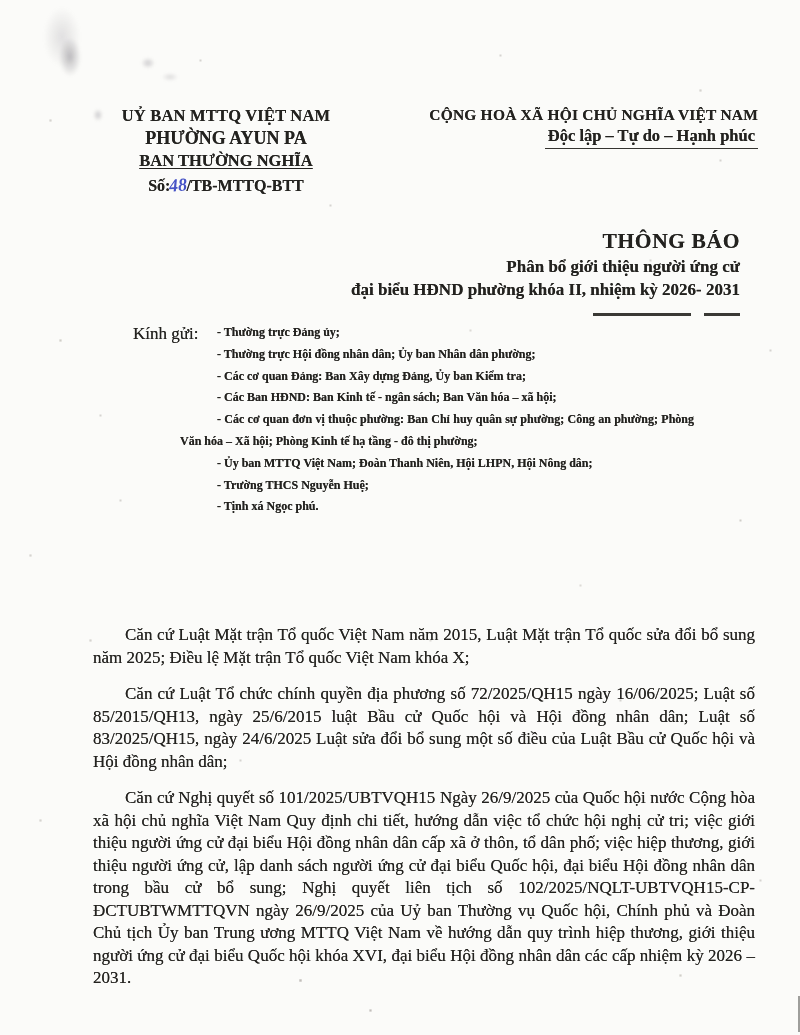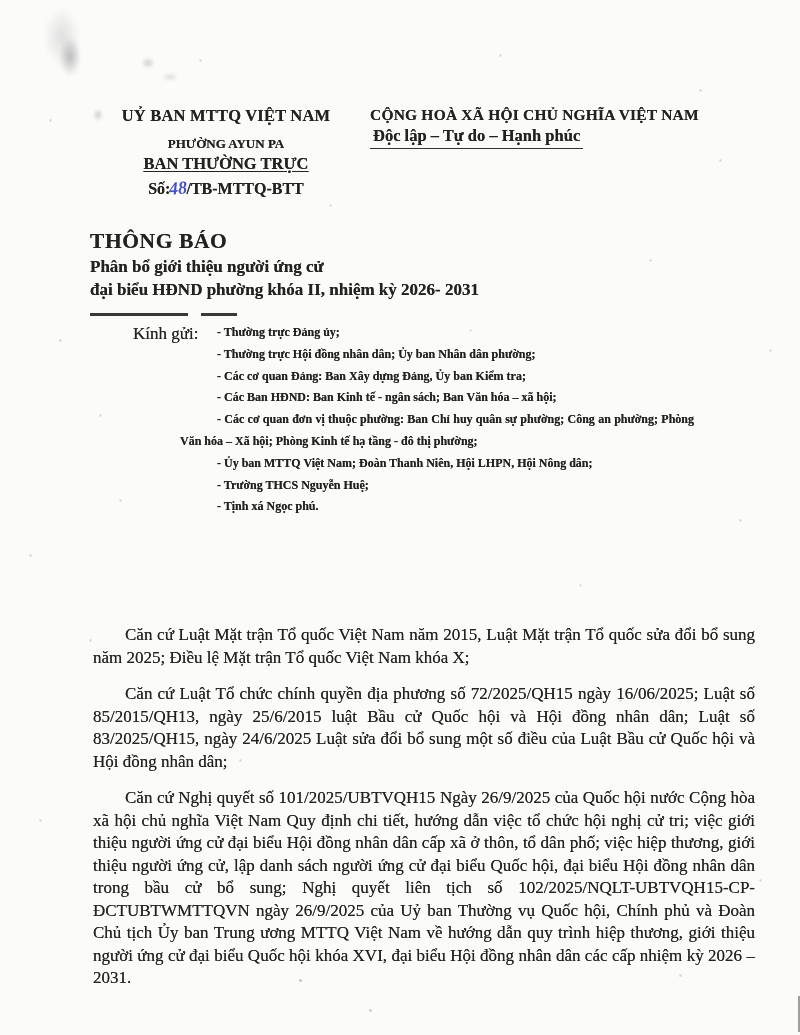--- a/index.html
+++ b/index.html
@@ -52,36 +52,36 @@
   
   .edge-line {
     position: absolute; right: 0; top: 996px; width: 2px; height: 36px;
     background: #6c6b68; opacity: 0.65;
   }
 
   
   .header { position: absolute; top: 106px; left: 82px; width: 676px; display: flex; }
   .header-left { width: 288px; text-align: center; }
   .hl1 { font-size: 16.5px; font-weight: 600; letter-spacing: 0.2px; }
-  .hl2 { font-size: 13px; font-weight: 600; margin-top: 10px; }
+  .hl2 { font-size: 18px; font-weight: 600; margin-top: 2px; }
   .hl3 { font-size: 16.5px; font-weight: bold; margin-top: 2px;
          text-decoration: underline; text-underline-offset: 2px; }
   .hnum { font-size: 16px; font-weight: 600; margin-top: 4px; }
   .hand { font-style: italic; font-weight: bold; font-size: 18px;
           display: inline-block; transform: rotate(-5deg); margin: 0 -1px;
           text-shadow: none; }
 
-  .header-right { flex: 1; text-align: left; }
+  .header-right { flex: 1; text-align: right; }
   .hr1 { font-size: 15.5px; font-weight: bold; letter-spacing: 0.2px; }
   .hr2 { font-size: 16.5px; font-weight: bold; display: inline-block;
          border-bottom: 1.7px solid #34332f; padding: 0 3px 2px; margin-top: 2px; }
   .hdate { font-size: 16.5px; font-style: italic; font-weight: bold; margin-top: 15px; }
 
   
-  .title-block { position: absolute; top: 229px; left: 90px; width: 662px; text-align: left; }
+  .title-block { position: absolute; top: 229px; left: 78px; width: 662px; text-align: right; }
   .title-main { font-size: 21.5px; font-weight: bold; letter-spacing: 0.6px; }
   .title-sub  { font-size: 17px; font-weight: bold; margin-top: 3px; }
   .title-underline { margin-top: 4px; height: 3px; }
   .tu-seg { display: inline-block; vertical-align: middle; background: #3a3935; height: 2.6px; }
   .tu-a { width: 98px; margin-right: 13px; }
   .tu-b { width: 36px; }
 
   
   .recipients { position: absolute; top: 322px; left: 0; width: 752px; }
   .recipients-label { position: absolute; left: 133px; top: 2px; font-size: 17px; }
@@ -100,21 +100,21 @@
 <div class="page">
 
   <div class="speckles"></div>
   <div class="smudge"></div>
   <div class="edge-line"></div>
 
   <div class="header">
     <div class="header-left">
       <div class="hl1">UỶ BAN MTTQ VIỆT NAM</div>
       <div class="hl2">PHƯỜNG AYUN PA</div>
-      <div class="hl3">BAN THƯỜNG TRỰC</div>
+      <div class="hl3">BAN THƯỜNG NGHĨA</div>
       <div class="hnum">
         <span>Số:</span><span class="hand" style="color: rgb(70, 83, 198);">48</span><span>/TB-MTTQ-BTT</span>
       </div>
     </div>
     <div class="header-right">
       <div class="hr1">CỘNG HOÀ XÃ HỘI CHỦ NGHĨA VIỆT NAM</div>
       <div><span class="hr2">Độc lập – Tự do – Hạnh phúc</span></div>
     </div>
   </div>
 

